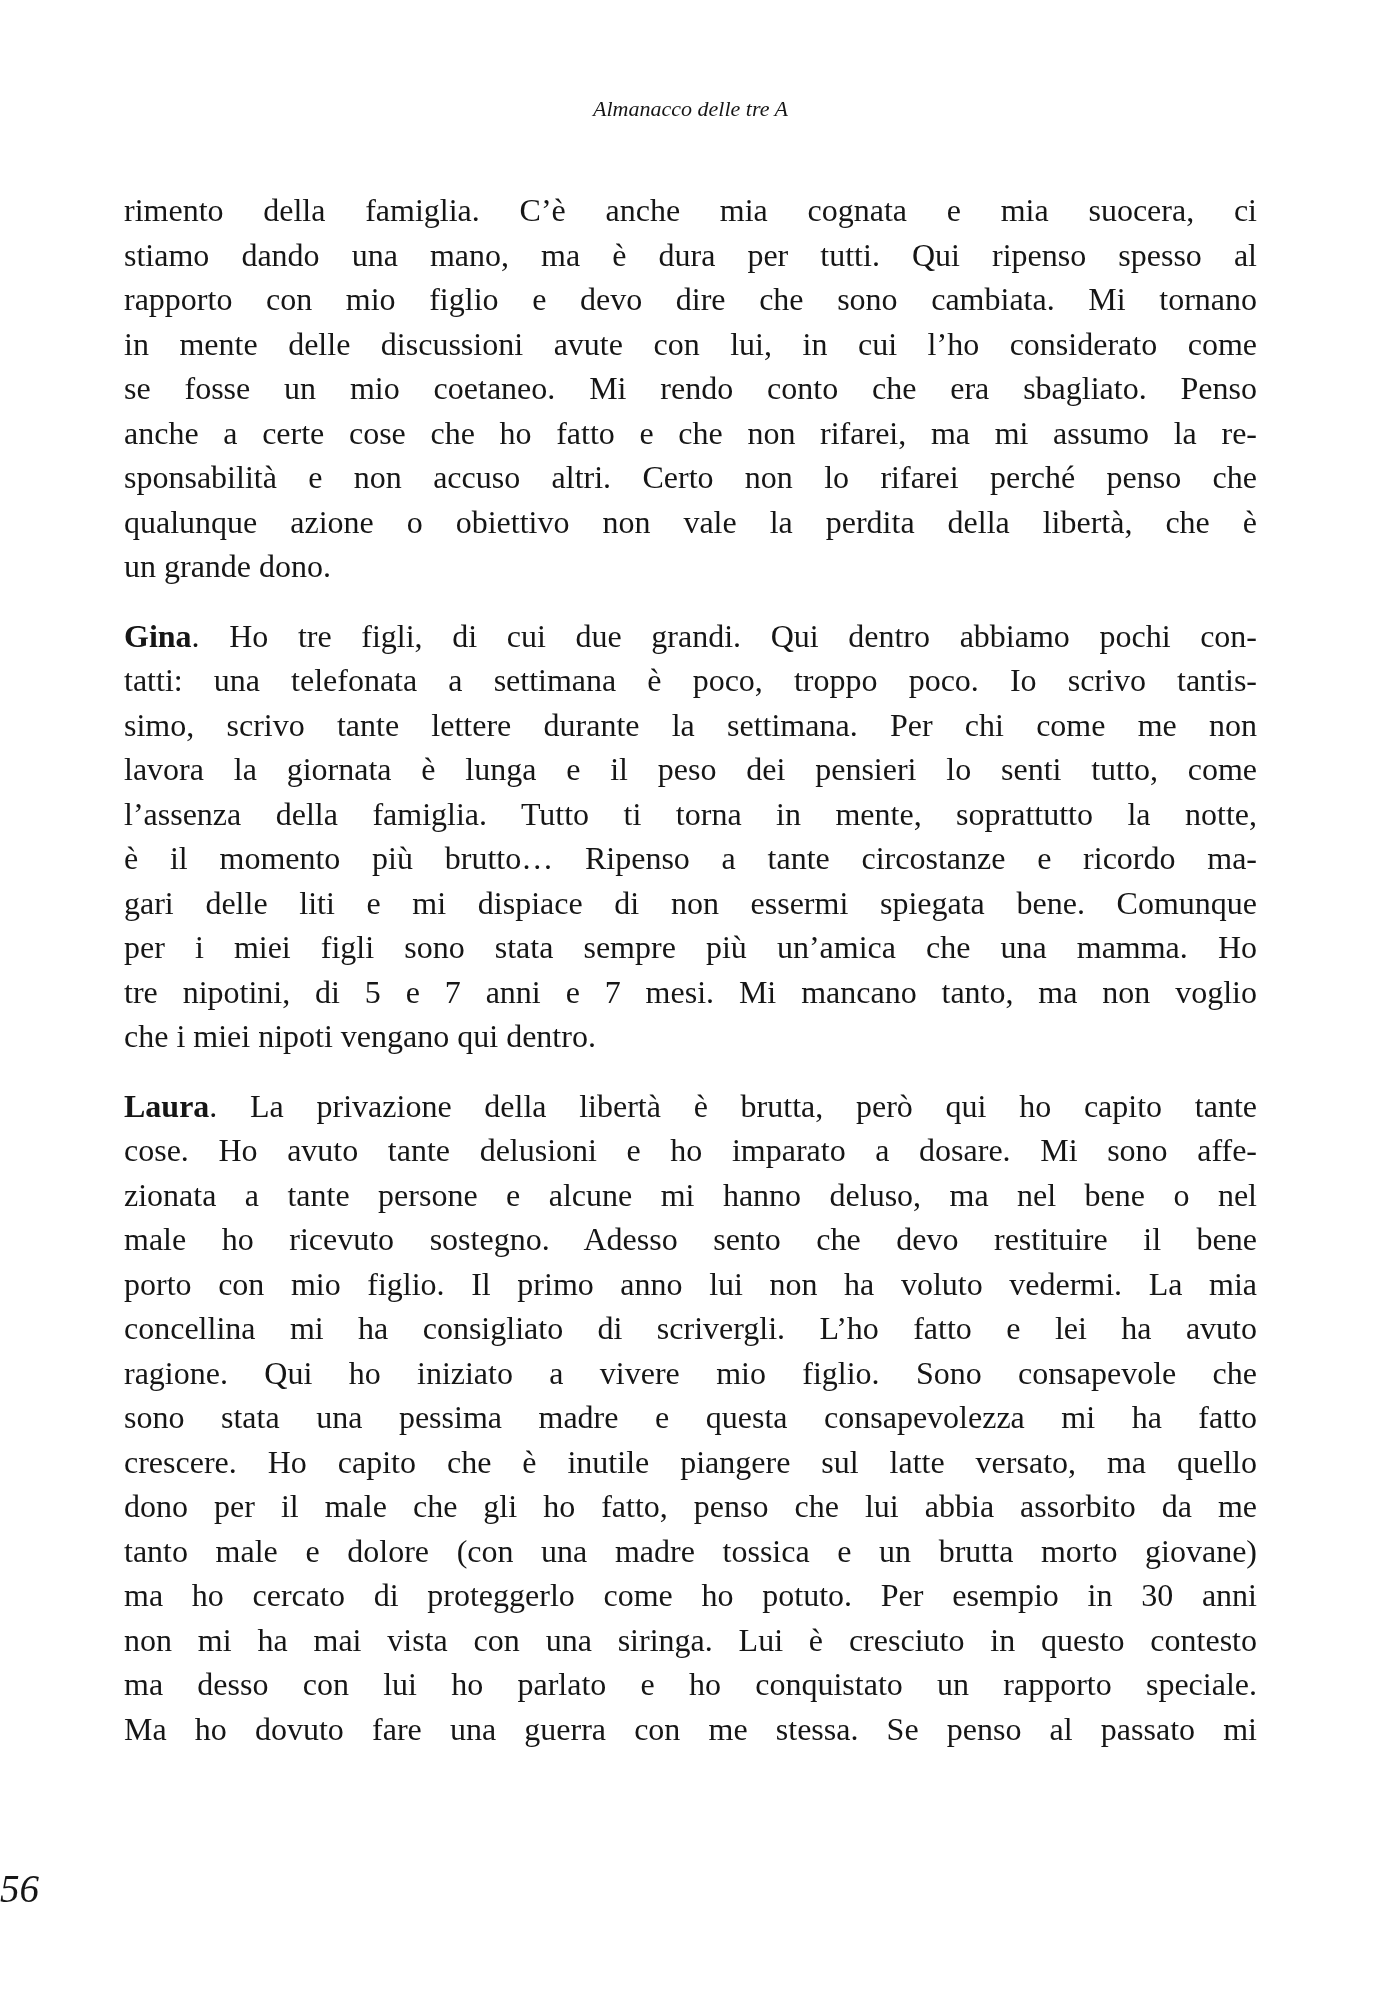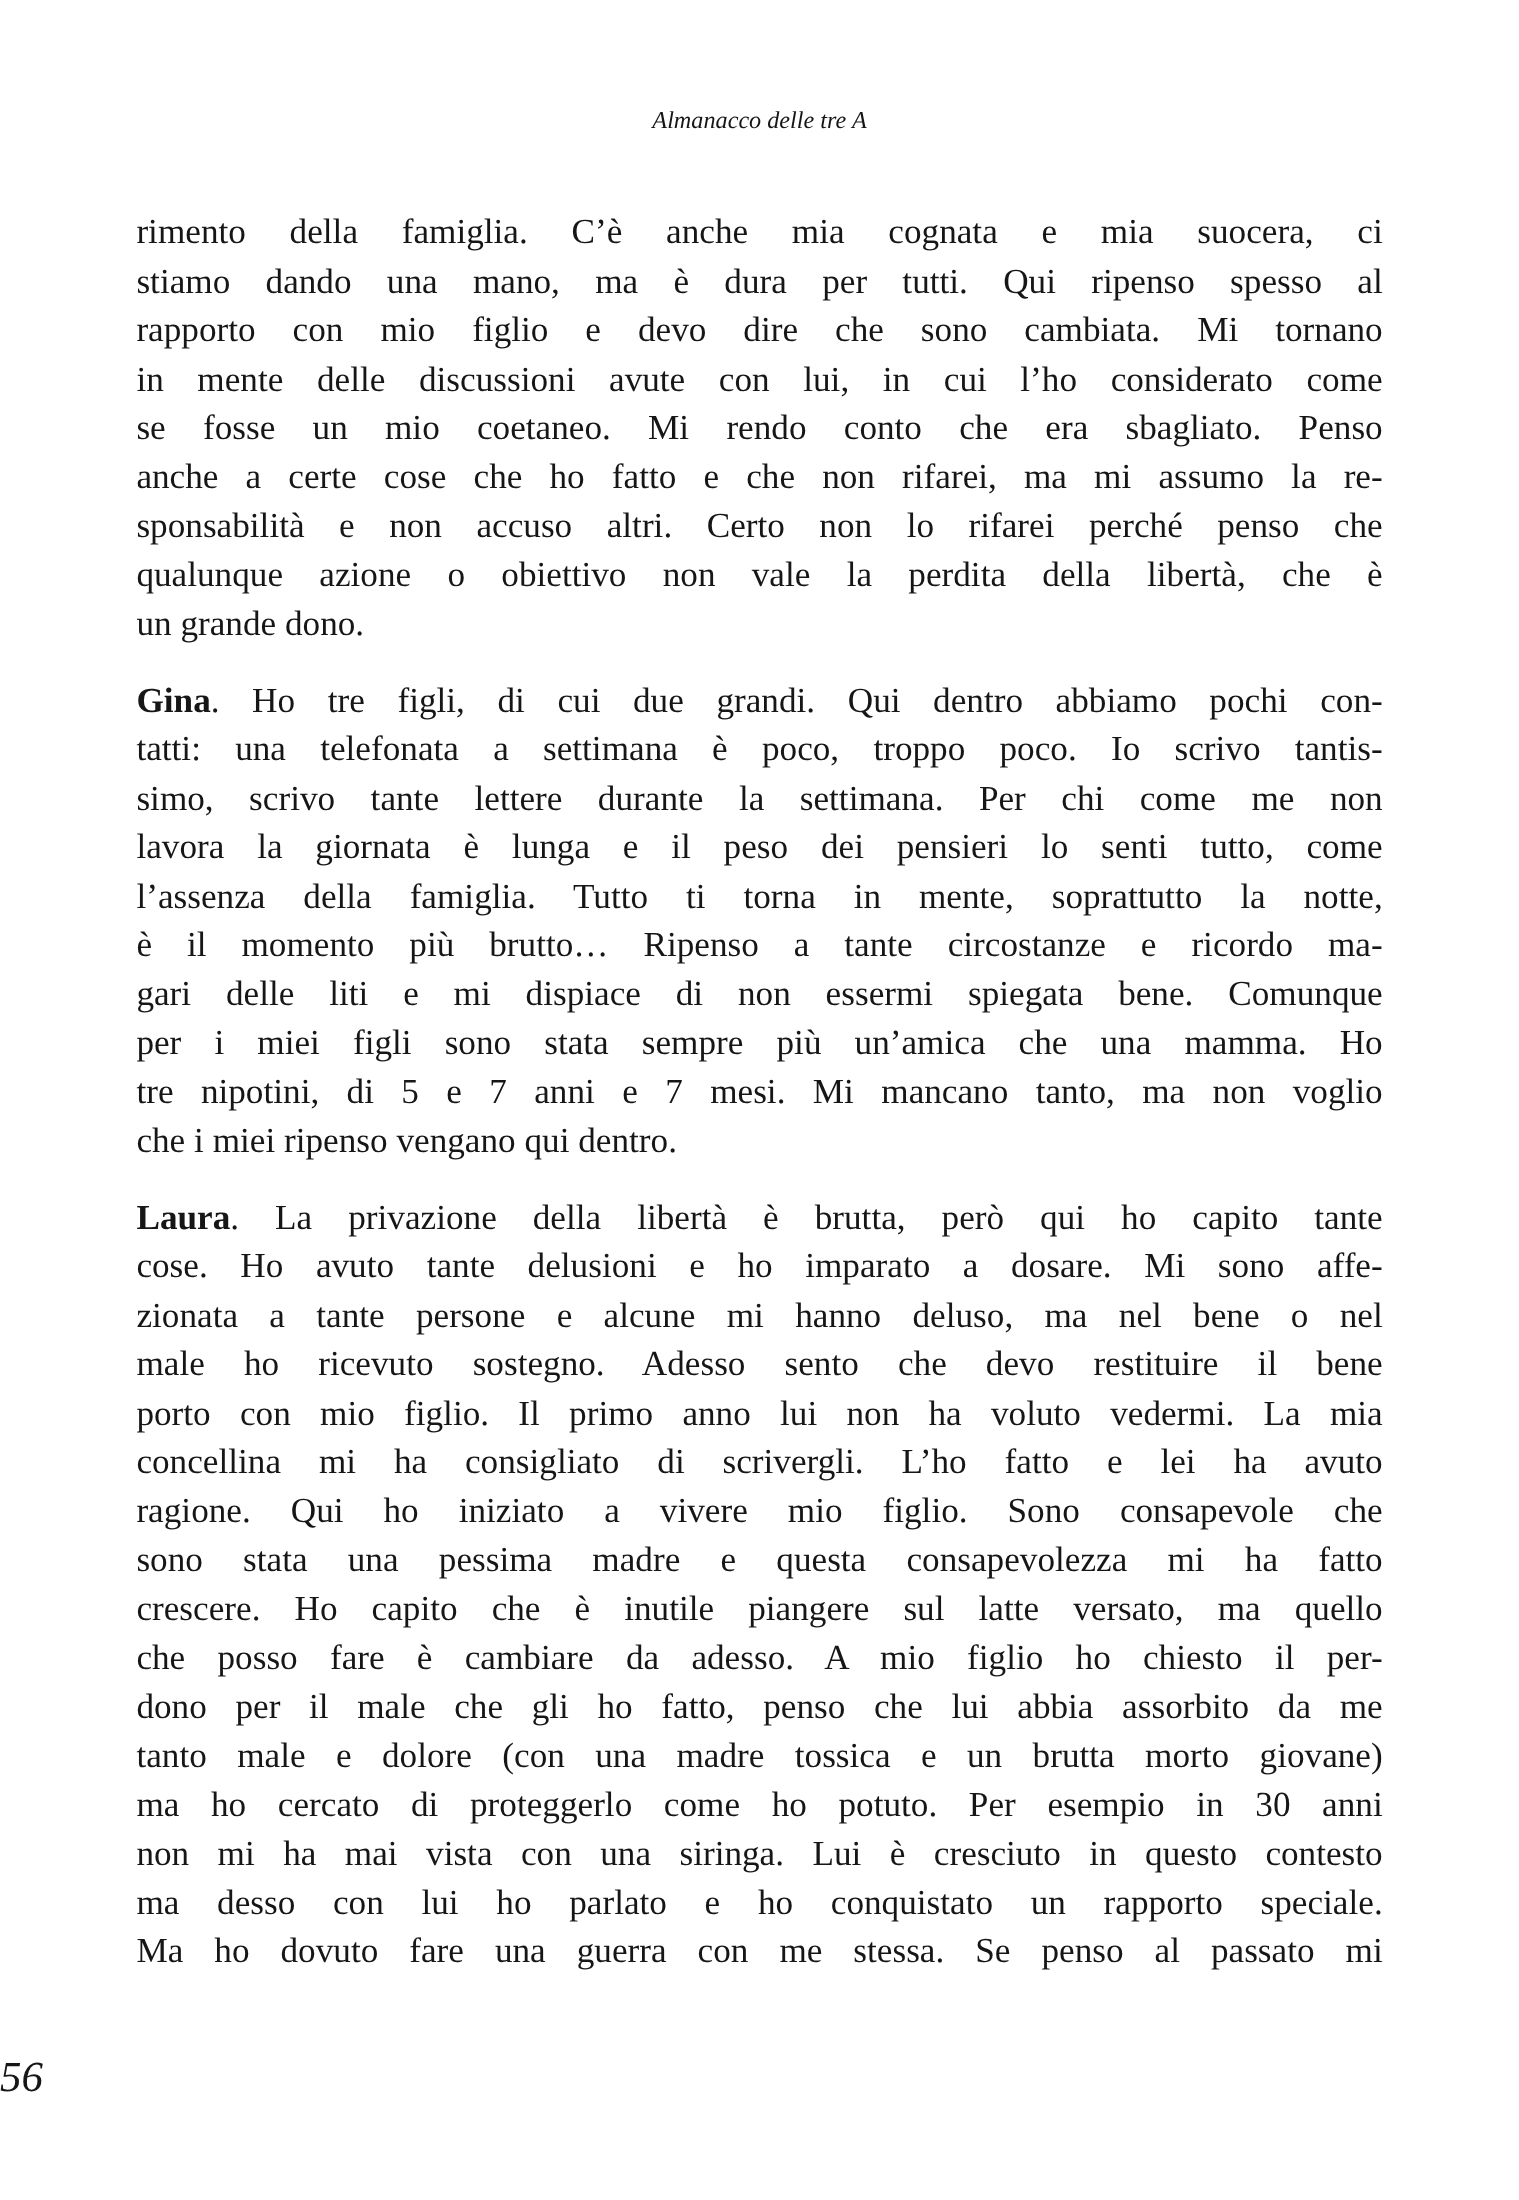--- a/index.html
+++ b/index.html
@@ -74,33 +74,32 @@
       <div class="paragraph">
         <div class="line"><strong>Gina</strong>. Ho tre figli, di cui due grandi. Qui dentro abbiamo pochi con-</div>
         <div class="line">tatti: una telefonata a settimana è poco, troppo poco. Io scrivo tantis-</div>
         <div class="line">simo, scrivo tante lettere durante la settimana. Per chi come me non</div>
         <div class="line">lavora la giornata è lunga e il peso dei pensieri lo senti tutto, come</div>
         <div class="line">l’assenza della famiglia. Tutto ti torna in mente, soprattutto la notte,</div>
         <div class="line">è il momento più brutto… Ripenso a tante circostanze e ricordo ma-</div>
         <div class="line">gari delle liti e mi dispiace di non essermi spiegata bene. Comunque</div>
         <div class="line">per i miei figli sono stata sempre più un’amica che una mamma. Ho</div>
         <div class="line">tre nipotini, di 5 e 7 anni e 7 mesi. Mi mancano tanto, ma non voglio</div>
-        <div class="line last">che i miei ripenso vengano qui dentro.</div>
+        <div class="line last">che i miei nipoti vengano qui dentro.</div>
       </div>
       <div class="paragraph">
         <div class="line"><strong>Laura</strong>. La privazione della libertà è brutta, però qui ho capito tante</div>
         <div class="line">cose. Ho avuto tante delusioni e ho imparato a dosare. Mi sono affe-</div>
         <div class="line">zionata a tante persone e alcune mi hanno deluso, ma nel bene o nel</div>
         <div class="line">male ho ricevuto sostegno. Adesso sento che devo restituire il bene</div>
         <div class="line">porto con mio figlio. Il primo anno lui non ha voluto vedermi. La mia</div>
         <div class="line">concellina mi ha consigliato di scrivergli. L’ho fatto e lei ha avuto</div>
         <div class="line">ragione. Qui ho iniziato a vivere mio figlio. Sono consapevole che</div>
         <div class="line">sono stata una pessima madre e questa consapevolezza mi ha fatto</div>
         <div class="line">crescere. Ho capito che è inutile piangere sul latte versato, ma quello</div>
-        <div class="line">che posso fare è cambiare da adesso. A mio figlio ho chiesto il per-</div>
         <div class="line">dono per il male che gli ho fatto, penso che lui abbia assorbito da me</div>
         <div class="line">tanto male e dolore (con una madre tossica e un brutta morto giovane)</div>
         <div class="line">ma ho cercato di proteggerlo come ho potuto. Per esempio in 30 anni</div>
         <div class="line">non mi ha mai vista con una siringa. Lui è cresciuto in questo contesto</div>
         <div class="line">ma desso con lui ho parlato e ho conquistato un rapporto speciale.</div>
         <div class="line">Ma ho dovuto fare una guerra con me stessa. Se penso al passato mi</div>
       </div>
     </div>
 
   <div class="page-number">56</div>

